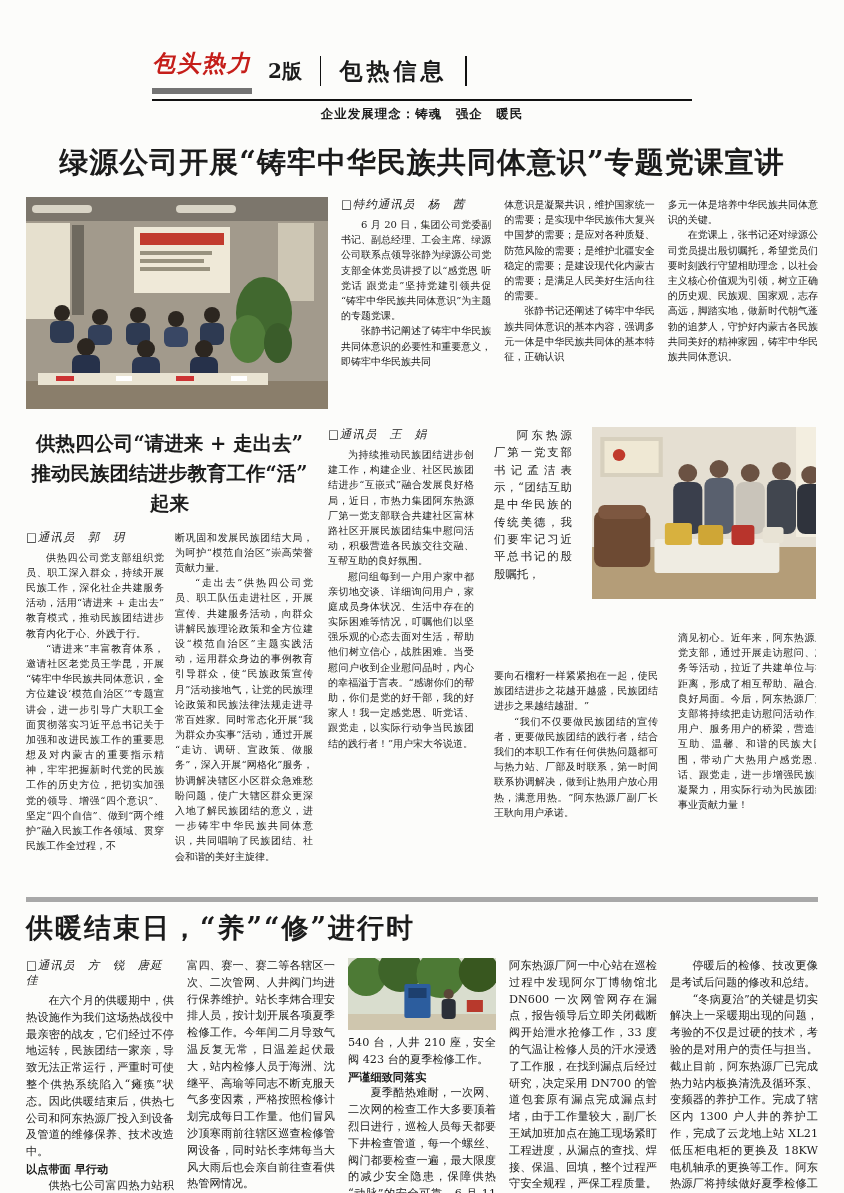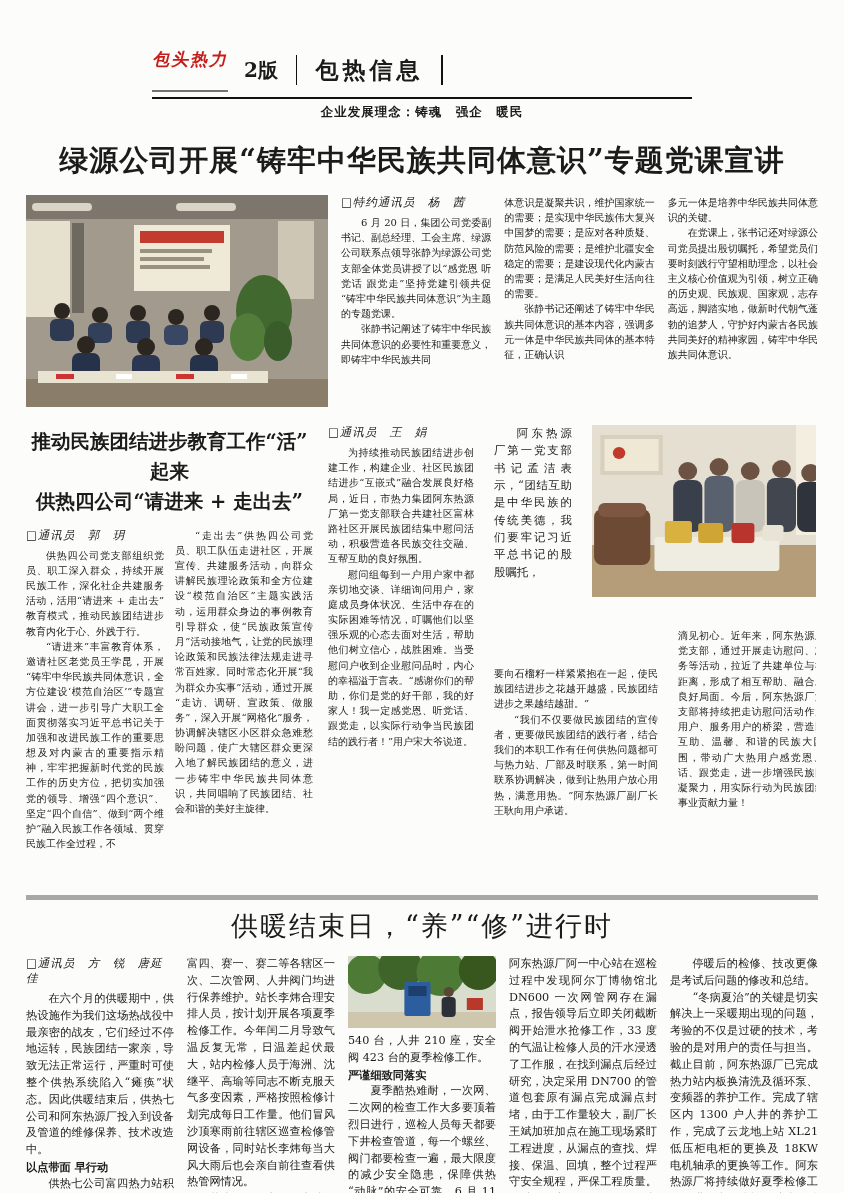--- a/index.html
+++ b/index.html
@@ -14,22 +14,22 @@
   .page { width: 792px; margin: 0 auto; padding-top: 48px; }
 
   
   .masthead { width: 540px; margin: 0 auto 6px; }
   .mast-top {
     display: flex; align-items: center;
     border-bottom: 2.5px solid #111; padding-bottom: 5px;
   }
   .brand {
     color: #c51e1a; font-weight: bold; font-style: italic;
-    font-size: 17px; letter-spacing: 2px;
-    border-bottom: 2px solid #737373; padding-bottom: 19px;
+    font-size: 23px; letter-spacing: 2px;
+    border-bottom: 6px solid #737373; padding-bottom: 9px;
     white-space: nowrap;
   }
   .pageno { font-size: 20px; font-weight: bold; margin-left: 16px; white-space: nowrap; }
   .vbar { width: 1.5px; height: 30px; background: #111; margin: 0 18px; flex: none; }
   .sec-title { font-size: 23px; font-weight: bold; letter-spacing: 4px; white-space: nowrap; }
   .editors { font-size: 11px; line-height: 1.55; white-space: nowrap; }
   .motto {
     text-align: center; font-weight: bold; font-size: 12.5px;
     padding-top: 5px; letter-spacing: 1px;
   }
@@ -83,21 +83,21 @@
   .a3-narrow p { font-size: 11.4px; }
   .a3-photo  { grid-area: 1 / 3 / 2 / 5; height: 172px; }
   .a3-mid2   { grid-area: 2 / 2 / 3 / 4; overflow: hidden; margin-top: 38px; }
   .a3-c3     { grid-area: 2 / 4 / 3 / 5; overflow: hidden; }
 
   
   .divider { height: 5px; background: #a8a8a8; margin: 12px 0 8px; }
 
   
   .a4-head {
-    text-align: center; font-size: 27px; font-weight: normal;
+    text-align: left; font-size: 27px; font-weight: bold;
     letter-spacing: 2px; margin: 8px 0 12px;
   }
   .a4-body { display: flex; gap: 13px; height: 262px; overflow: hidden; }
   .a4-col { flex: 1; overflow: hidden; }
   .a4-col p.body { font-size: 11.2px; line-height: 1.5; }
   .a4-photo { width: 100%; height: 72px; margin-bottom: 5px; }
 </style>
 </head>
 <body>
 
@@ -173,30 +173,31 @@
         <p class="body cont">多元一体是培养中华民族共同体意识的关键。</p>
         <p class="body">在党课上，张书记还对绿源公司党员提出殷切嘱托，希望党员们要时刻践行守望相助理念，以社会主义核心价值观为引领，树立正确的历史观、民族观、国家观，志存高远，脚踏实地，做新时代朝气蓬勃的追梦人，守护好内蒙古各民族共同美好的精神家园，铸牢中华民族共同体意识。</p>
       </div>
     </div>
   </section>
 
   <div class="mid-row">
 
     <section class="article2">
       <h2 class="a2-head">
+        <span>供热四公司“请进来 + 走出去”</span>
         <span>推动民族团结进步教育工作“活”起来</span>
-        <span>供热四公司“请进来 + 走出去”</span>
       </h2>
       <div class="a2-body">
         <div class="a2-col">
           <p class="byline">□通讯员　郭　玥</p>
           <p class="body">供热四公司党支部组织党员、职工深入群众，持续开展民族工作，深化社企共建服务活动，活用“请进来 + 走出去”教育模式，推动民族团结进步教育内化于心、外践于行。</p>
           <p class="body">“请进来”丰富教育体系，邀请社区老党员王学昆，开展“铸牢中华民族共同体意识，全方位建设‘模范自治区’”专题宣讲会，进一步引导广大职工全面贯彻落实习近平总书记关于加强和改进民族工作的重要思想及对内蒙古的重要指示精神，牢牢把握新时代党的民族工作的历史方位，把切实加强党的领导、增强“四个意识”、坚定“四个自信”、做到“两个维护”融入民族工作各领域、贯穿民族工作全过程，不</p>
         </div>
         <div class="a2-col">
+          <p class="body cont">断巩固和发展民族团结大局，为呵护“模范自治区”崇高荣誉贡献力量。</p>
           <p class="body">“走出去”供热四公司党员、职工队伍走进社区，开展宣传、共建服务活动，向群众讲解民族理论政策和全方位建设“模范自治区”主题实践活动，运用群众身边的事例教育引导群众，使“民族政策宣传月”活动接地气，让党的民族理论政策和民族法律法规走进寻常百姓家。同时常态化开展“我为群众办实事”活动，通过开展“走访、调研、宣政策、做服务”，深入开展“网格化”服务，协调解决辖区小区群众急难愁盼问题，使广大辖区群众更深入地了解民族团结的意义，进一步铸牢中华民族共同体意识，共同唱响了民族团结、社会和谐的美好主旋律。</p>
         </div>
       </div>
     </section>
 
     <section class="article3">
       <div class="a3-grid">
 
         <div class="a3-c1">
           <p class="byline">□通讯员　王　娟</p>

